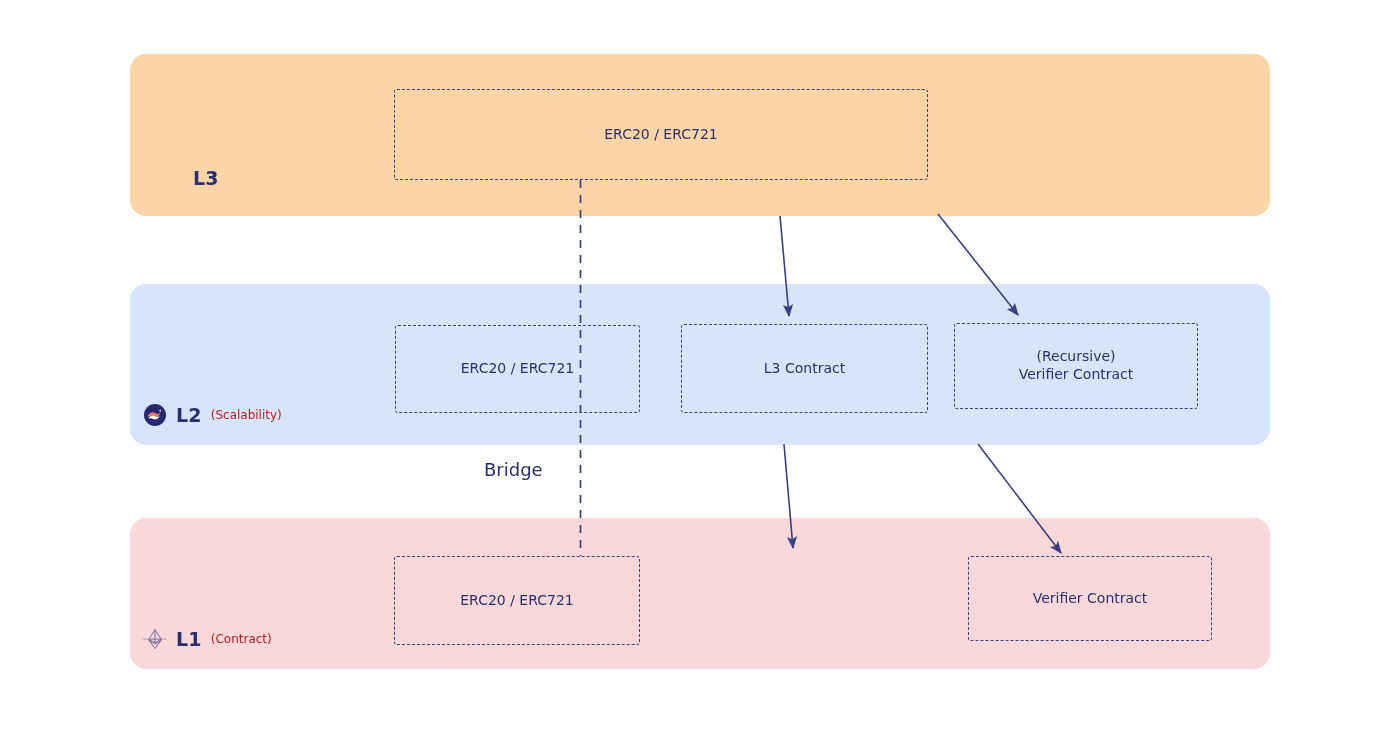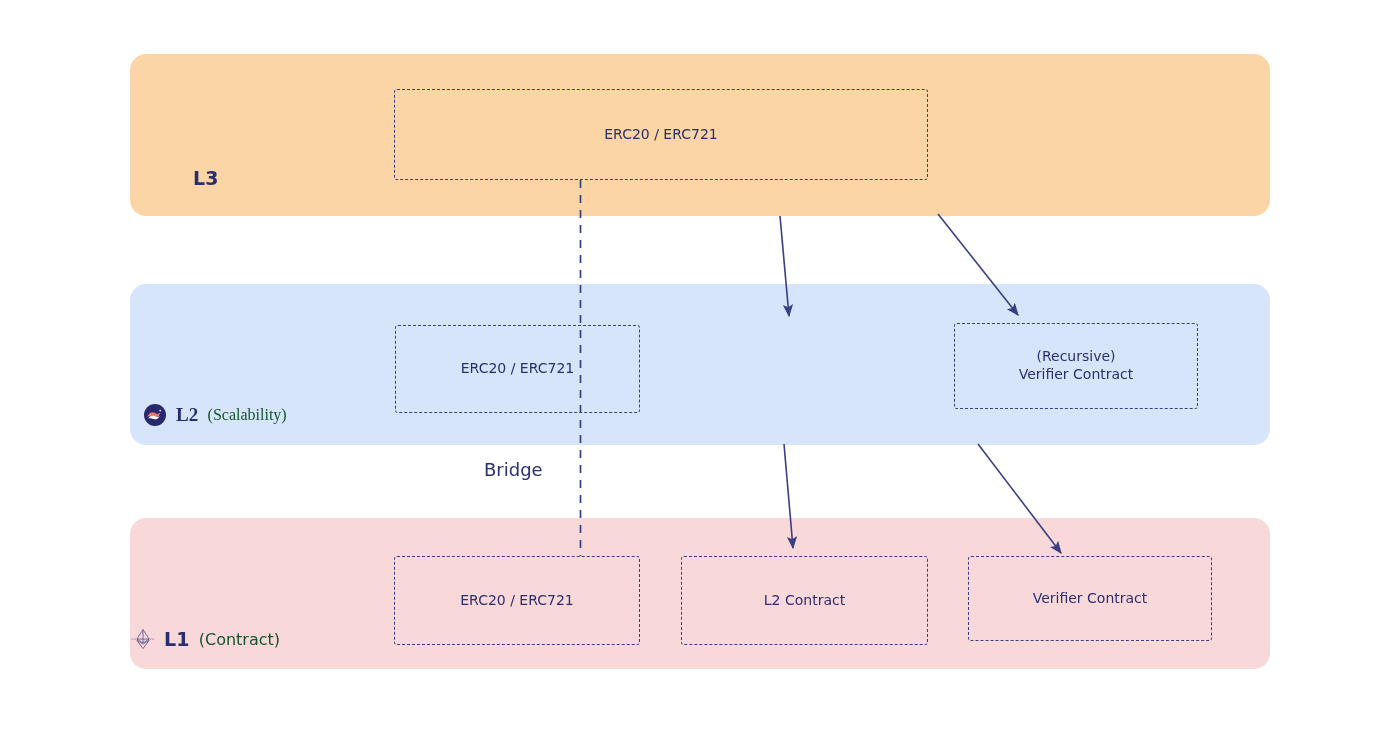--- a/index.html
+++ b/index.html
@@ -34,27 +34,27 @@
     gap: 9px;
     color: #2b2e6e;
     white-space: nowrap;
   }
   .band-label .lvl {
     font-size: 19px;
     font-weight: 600;
     letter-spacing: 0.2px;
   }
   .band-label .sub {
-    font-size: 16px;
+    font-size: 12px;
     font-weight: 400;
-    color: #14532d;
+    color: #b91c1c;
   }
   .lbl-l3 { left: 159px; top: 167px; margin-left: 34px; }
-  .lbl-l2 { left: 143px; top: 403px; font-family: Liberation Serif, serif; }
-  .lbl-l1 { left: 131px; top: 627px; }
+  .lbl-l2 { left: 143px; top: 403px; }
+  .lbl-l1 { left: 143px; top: 627px; }
 
   .layer-icon {
     display: inline-flex;
     align-items: center;
     justify-content: center;
     width: 24px;
     height: 24px;
     flex: 0 0 auto;
   }
 
@@ -172,32 +172,32 @@
     <span class="sub">(Contract)</span>
   </div>
 
   <div class="node n-l3-erc">
     <span>ERC20 / ERC721</span>
   </div>
 
   <div class="node n-l2-erc">
     <span>ERC20 / ERC721</span>
   </div>
+  <div class="node n-l2-l3c">
+    <span>L3 Contract</span>
+  </div>
   <div class="node n-l2-rvc">
     <span>
       <span>(Recursive)</span><br>
       <span>Verifier Contract</span>
     </span>
   </div>
 
   <div class="node n-l1-erc">
     <span>ERC20 / ERC721</span>
   </div>
-  <div class="node n-l1-l2c">
-    <span>L2 Contract</span>
-  </div>
   <div class="node n-l1-vc">
     <span>Verifier Contract</span>
   </div>
 
   <div class="bridge-label">Bridge</div>
 
 </div>
 
 </body></html>

